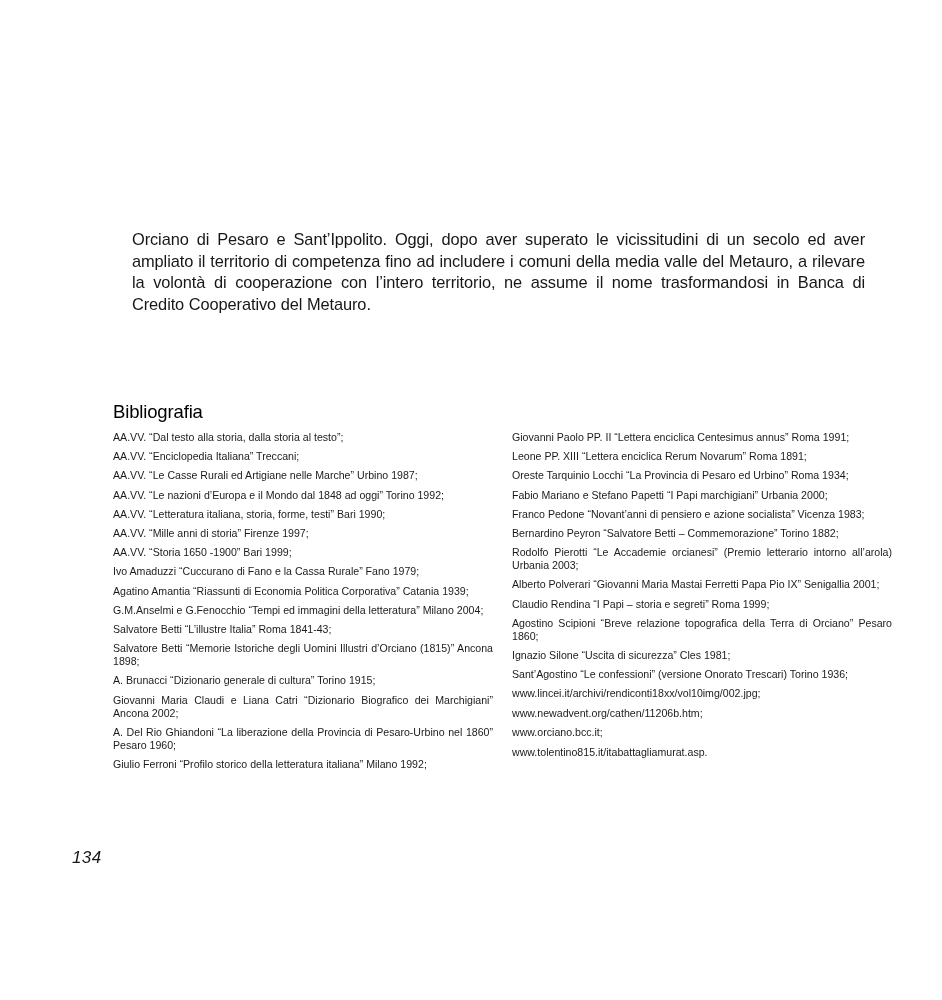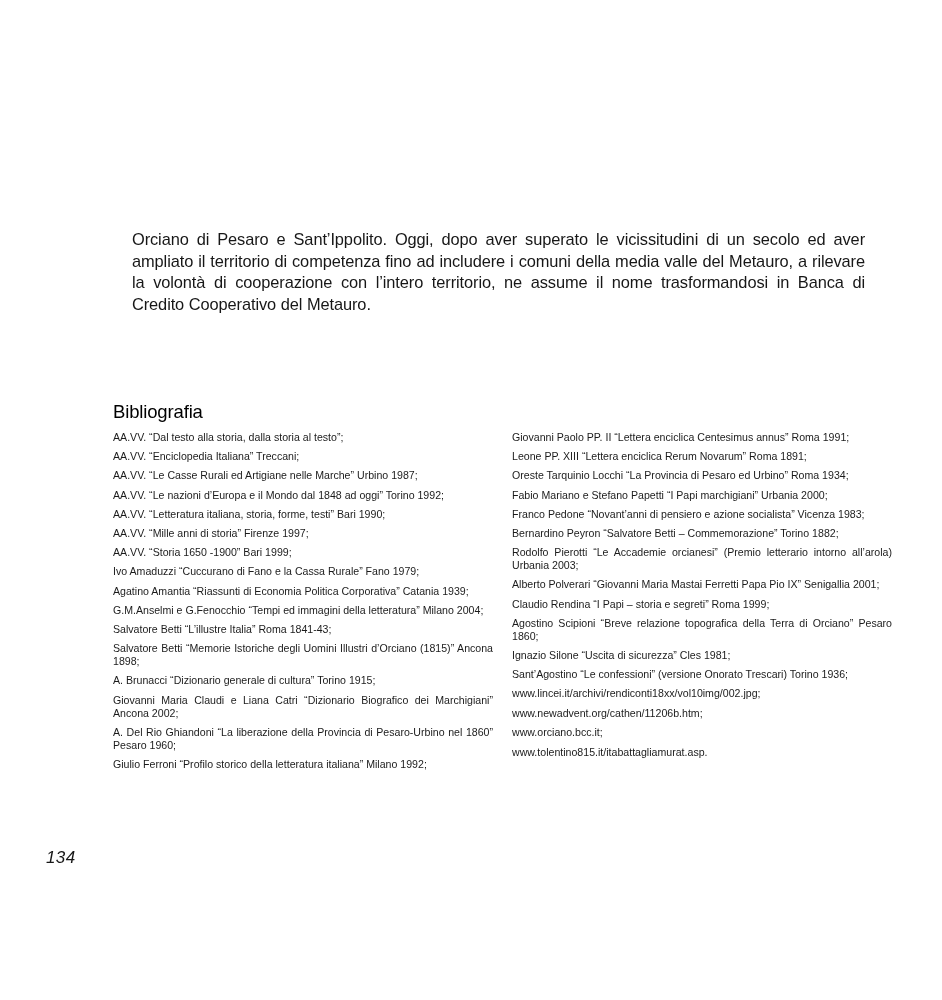--- a/index.html
+++ b/index.html
@@ -83,21 +83,21 @@
   }
   .biblio-entry.url {
     text-align: left;
     margin-bottom: 6.4px;
   }
   .biblio-entry:last-child { margin-bottom: 0; }
 
   
   .folio {
     position: absolute;
-    left: 46px;
+    left: 72px;
     top: 848px;
     margin: 0;
     font-size: 17px;
     font-style: italic;
     font-weight: 400;
     letter-spacing: 0.4px;
     color: #171717;
   }
 </style>
 </head>

